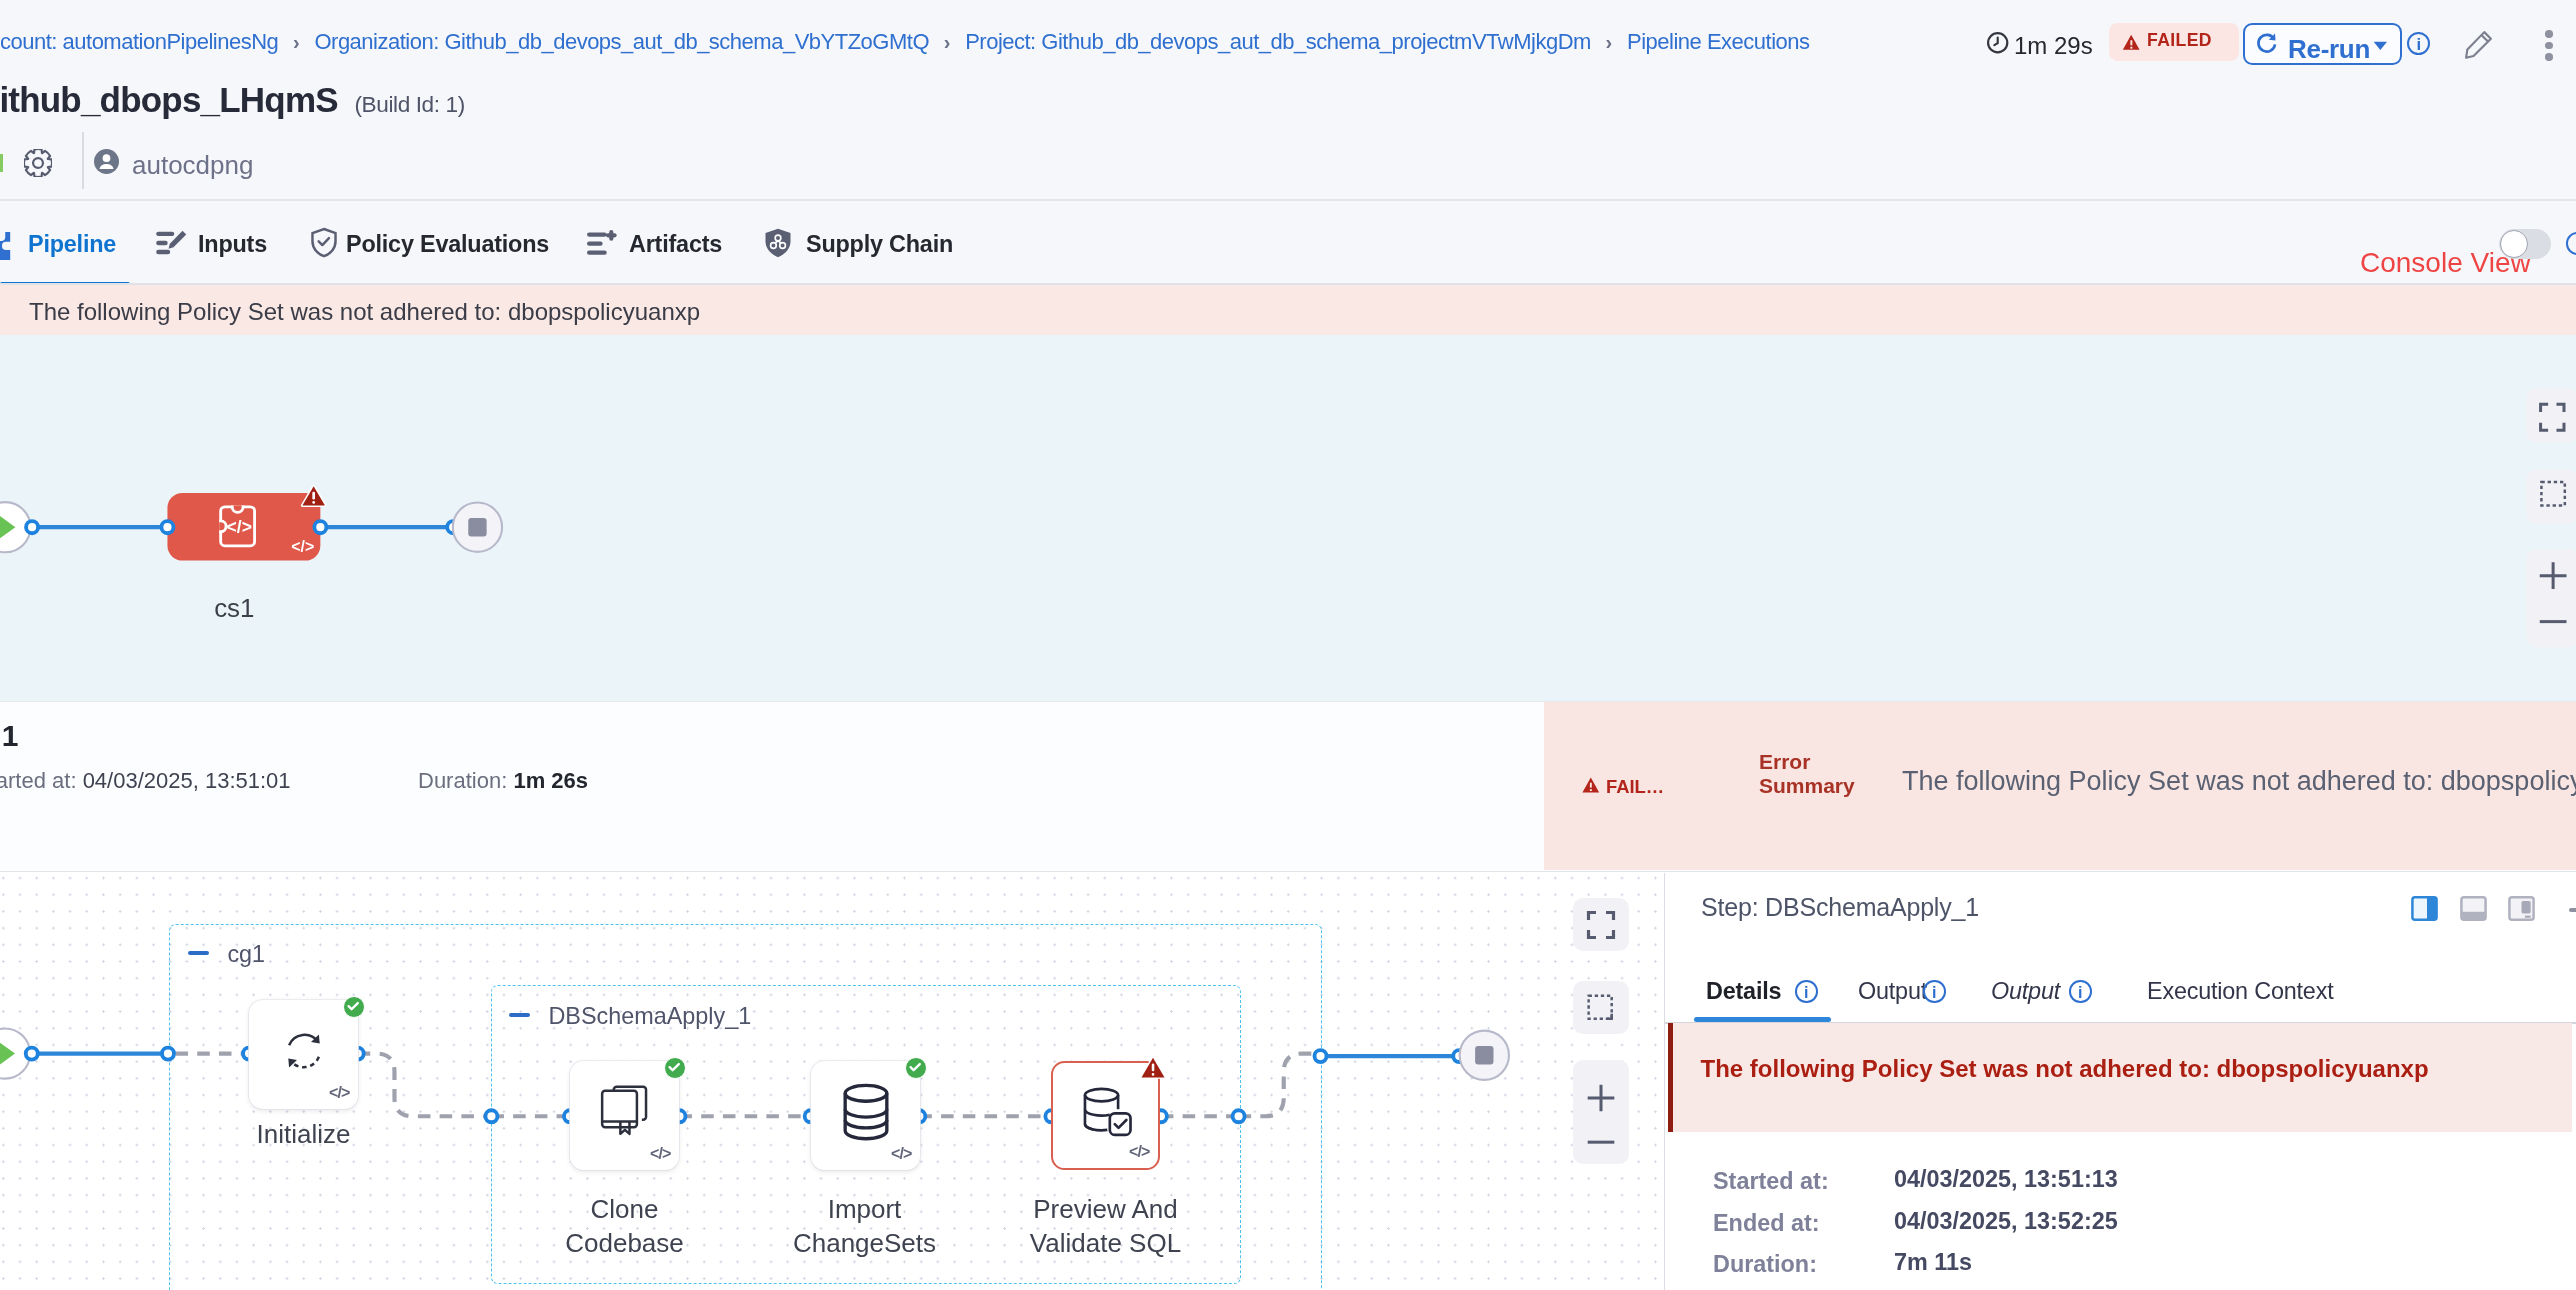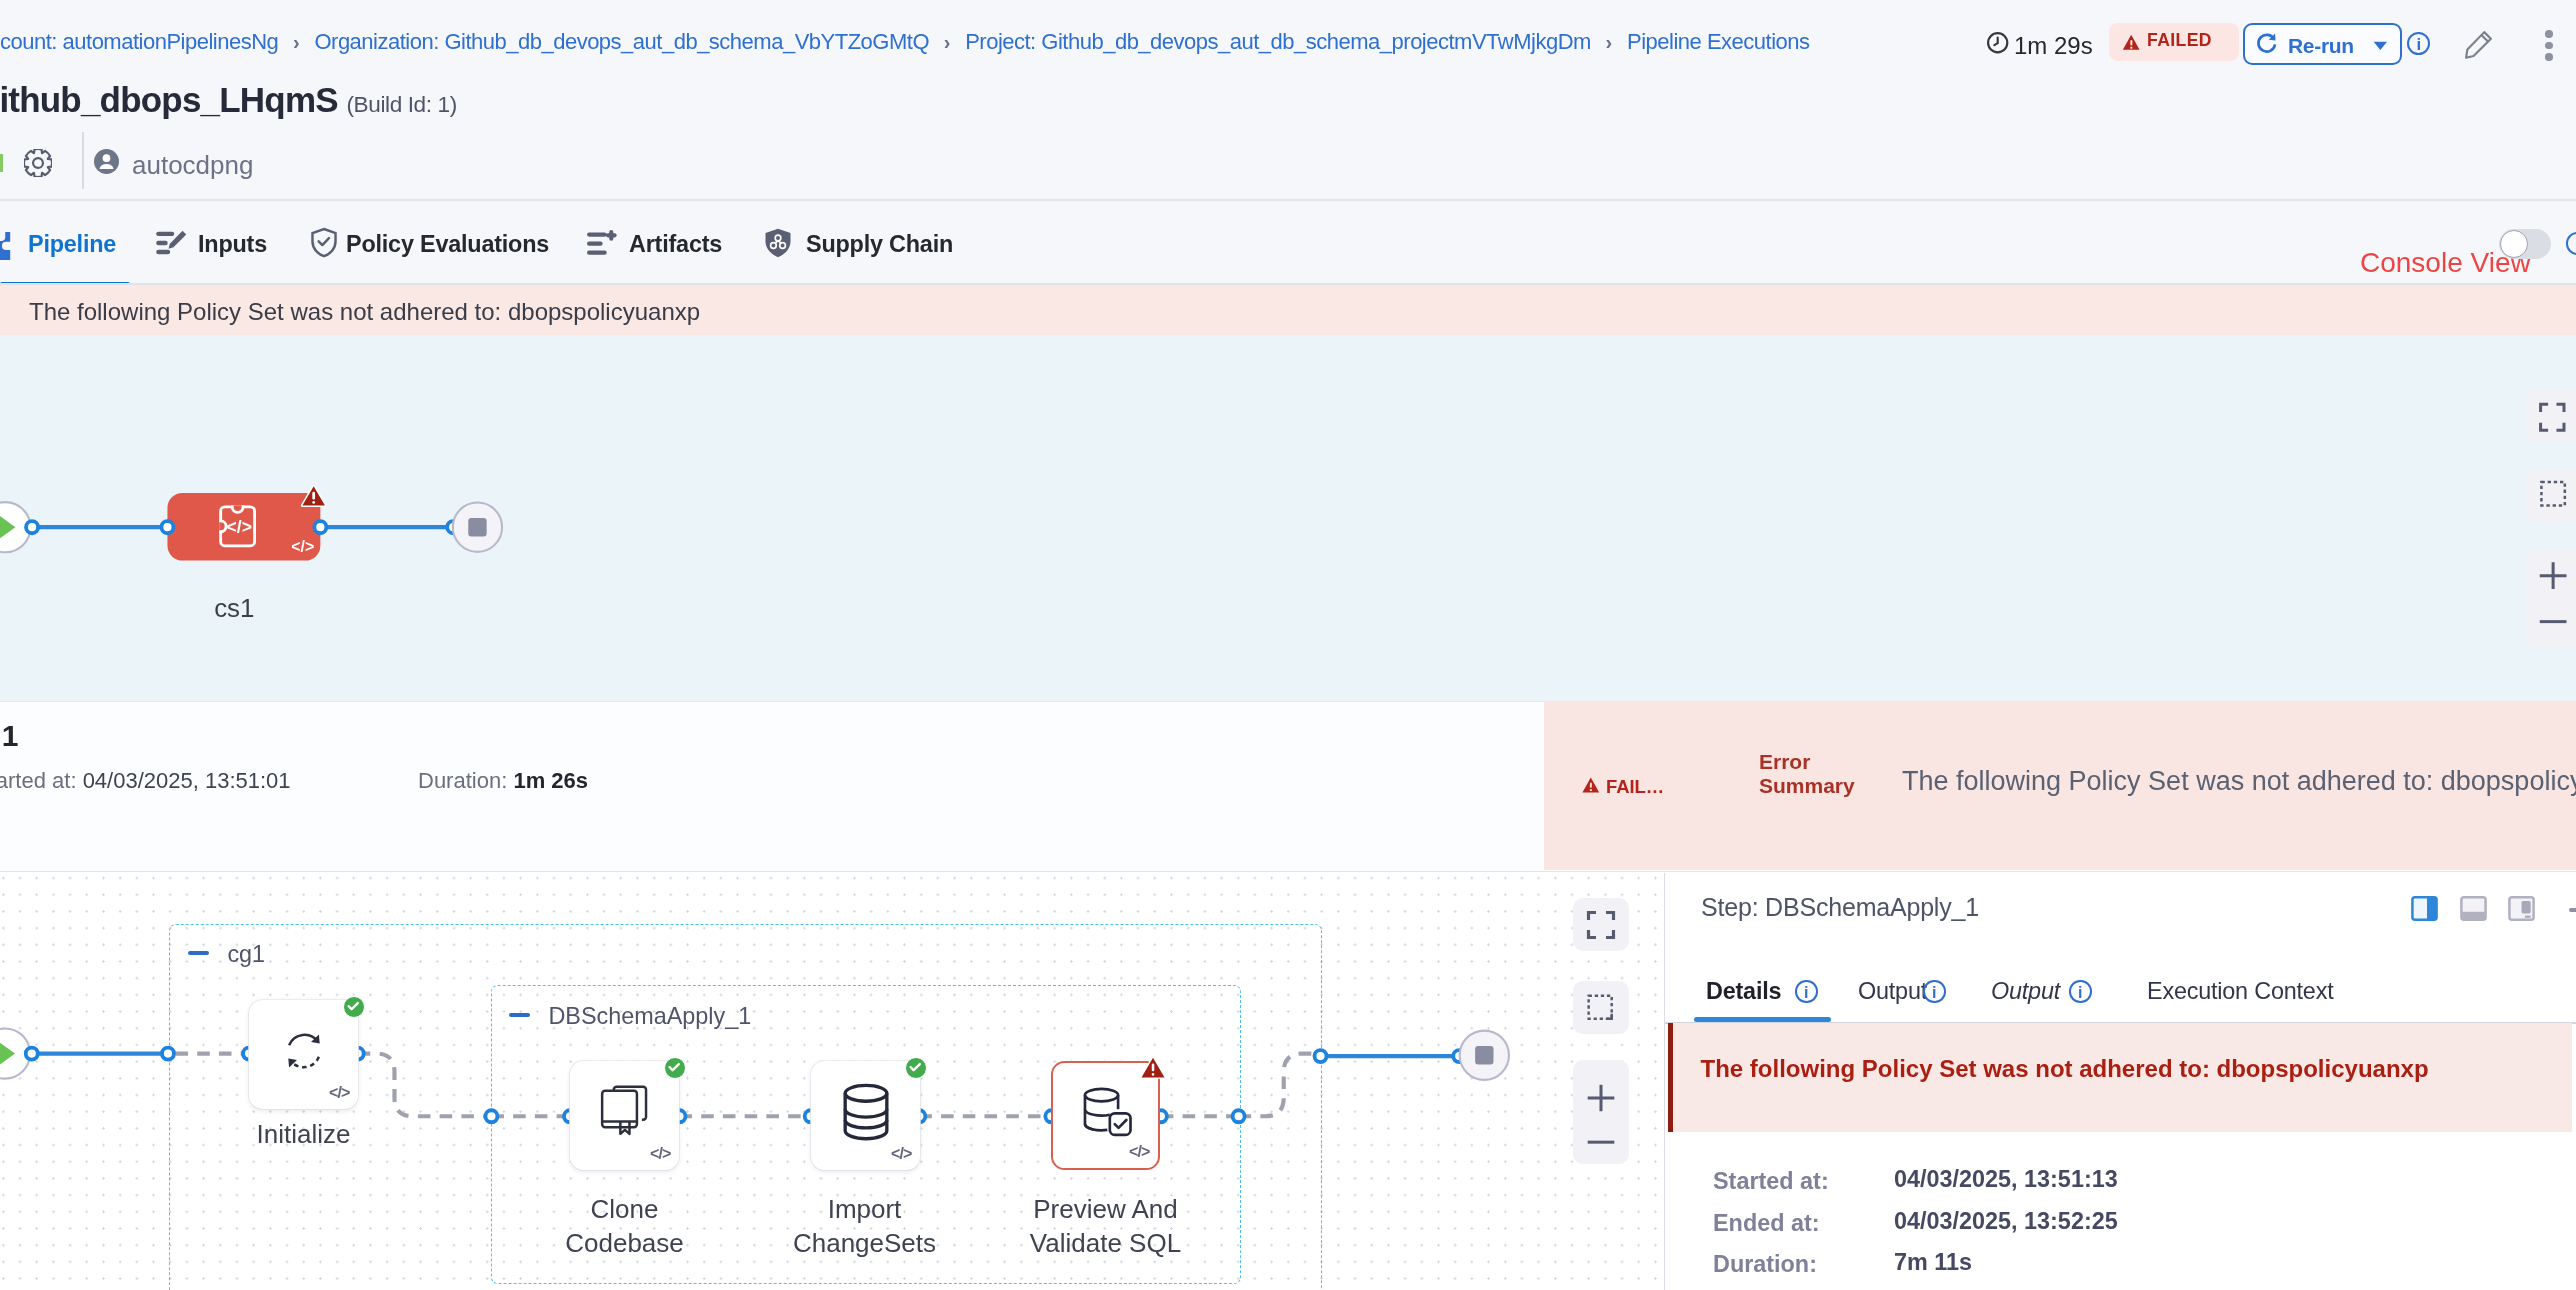--- a/index.html
+++ b/index.html
@@ -64,39 +64,39 @@
         <rect x="10" y="7.5" width="2.4" height="6" fill="#fbe6e3"></rect>
         <rect x="10" y="15.2" width="2.4" height="2.4" fill="#fbe6e3"></rect>
       </svg>
       <div class="abs" style="left:38px; top:7.5px; font-size:17.6px; font-weight:700; color:#b3251a; letter-spacing:0.4px;">FAILED</div>
     </div>
     <div class="abs" style="left:2243px; top:22.6px; width:159px; height:42px; border:2.5px solid #2e6fd0; border-radius:9.2px; background:#fbfcff;">
       <svg class="abs" style="left:10px; top:6.7px;" width="23.4" height="23.4" viewBox="0 0 28 28">
         <path d="M 23 10 A 10 10 0 1 0 24 16" fill="none" stroke="#2e6fd0" stroke-width="3.2"></path>
         <path d="M 24 3 L 24.5 11.5 L 16.5 10.5 Z" fill="#2e6fd0"></path>
       </svg>
-      <div class="abs" style="left:43px; top:9.2px; font-size:21px; font-weight:700; letter-spacing:-0.3px; color:#2e6fd0;">Re-run</div>
+      <div class="abs" style="left:43px; top:9.2px; font-size:26px; font-weight:700; letter-spacing:-0.3px; color:#2e6fd0;">Re-run</div>
       <svg class="abs" style="left:127px; top:15px;" width="16.7" height="11.7" viewBox="0 0 20 14">
           <path d="M2 2 L10 12 L18 2 Z" fill="#2e6fd0"></path>
         </svg>
     </div>
     <div class="abs infoi" style="left:2407px; top:32px; width:23.4px; height:23.4px; line-height:21px; font-size:16.7px;">i</div>
     <svg class="abs" style="left:2462px; top:27.6px;" width="33" height="33" viewBox="0 0 40 40">
       <path d="M27 5 L35 13 L14 34 L5 36 L6.5 26 Z" fill="none" stroke="#7c7f8e" stroke-width="2.6" stroke-linejoin="round"></path>
       <path d="M23.5 8.5 L31.5 16.5" stroke="#7c7f8e" stroke-width="2.6"></path>
     </svg>
     <div class="abs" style="left:2545px; top:30px;">
       <div style="width:7.5px;height:7.5px;border-radius:50%;background:#8e919f;margin-bottom:4.2px;"></div>
       <div style="width:7.5px;height:7.5px;border-radius:50%;background:#8e919f;margin-bottom:4.2px;"></div>
       <div style="width:7.5px;height:7.5px;border-radius:50%;background:#8e919f;"></div>
     </div>
 
     <div class="abs" style="left:-27px; top:80px; white-space:nowrap;">
       <span id="title">Github_dbops_LHqmS</span>
-      <span id="buildid" style="margin-left:5px;">(Build Id: 1)</span>
+      <span id="buildid" style="margin-left:13px;">(Build Id: 1)</span>
     </div>
 
     <div class="abs" style="left:0; top:154px; width:3.3px; height:18.4px; background:#86ca62;"></div>
     <svg class="abs" style="left:24px; top:149px;" width="28" height="28" viewBox="0 0 34 34">
       <path d="M 12.63 0.57 A 17.0 17.0 0 0 1 21.37 0.57 L 21.82 4.93 A 13.0 13.0 0 0 1 22.13 5.05 L 25.53 2.29 A 17.0 17.0 0 0 1 31.71 8.47 L 28.95 11.87 A 13.0 13.0 0 0 1 29.07 12.18 L 33.43 12.63 A 17.0 17.0 0 0 1 33.43 21.37 L 29.07 21.82 A 13.0 13.0 0 0 1 28.95 22.13 L 31.71 25.53 A 17.0 17.0 0 0 1 25.53 31.71 L 22.13 28.95 A 13.0 13.0 0 0 1 21.82 29.07 L 21.37 33.43 A 17.0 17.0 0 0 1 12.63 33.43 L 12.18 29.07 A 13.0 13.0 0 0 1 11.87 28.95 L 8.47 31.71 A 17.0 17.0 0 0 1 2.29 25.53 L 5.05 22.13 A 13.0 13.0 0 0 1 4.93 21.82 L 0.57 21.37 A 17.0 17.0 0 0 1 0.57 12.63 L 4.93 12.18 A 13.0 13.0 0 0 1 5.05 11.87 L 2.29 8.47 A 17.0 17.0 0 0 1 8.47 2.29 L 11.87 5.05 A 13.0 13.0 0 0 1 12.18 4.93 Z" fill="none" stroke="#565b6e" stroke-width="2.6" stroke-linejoin="round"></path>
       <circle cx="17" cy="17" r="6" fill="none" stroke="#565b6e" stroke-width="2.6"></circle>
     </svg>
     <div class="abs" style="left:82px; top:132px; width:1.7px; height:57px; background:#d9dbe3;"></div>
     <svg class="abs" style="left:94px; top:149px;" width="25" height="25" viewBox="0 0 30 30">
       <circle cx="15" cy="15" r="15" fill="#6d7689"></circle>

